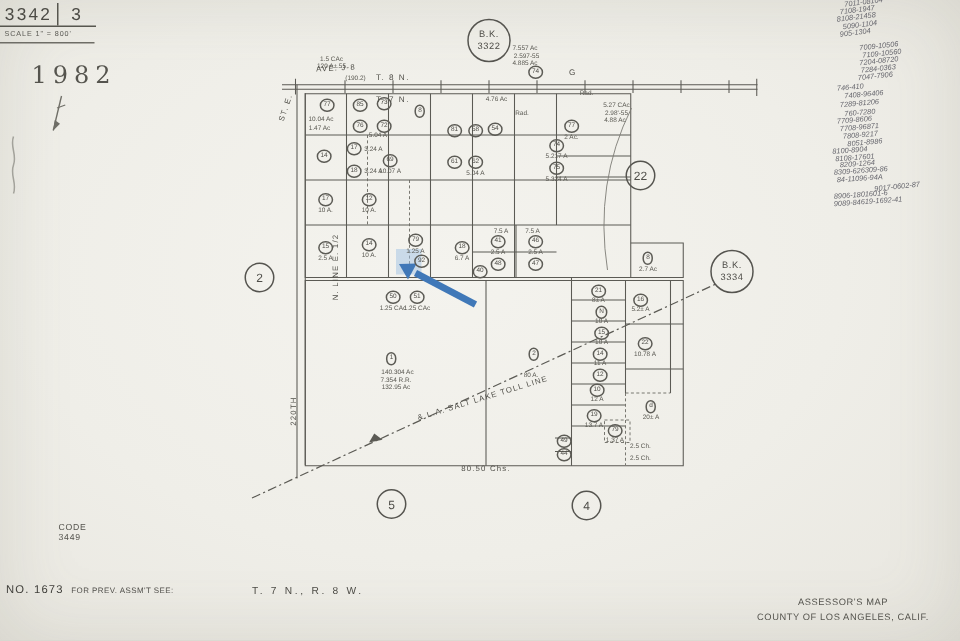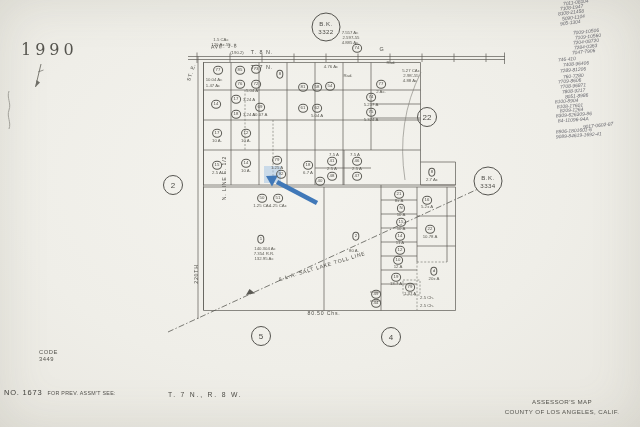--- a/index.html
+++ b/index.html
@@ -78,21 +78,28 @@
       <path d="M38 72 l5.5 -2" fill="none" stroke-width="0.7"></path>
     </g>
     <path d="M9 91 C6.5 98 11.5 103 9 110 C6.5 117 11.5 122 9 129" stroke="#a3a29b" stroke-width="1" fill="none"></path>
     <rect x="264" y="166" width="17" height="17" fill="#9fc2e4" fill-opacity="0.5" stroke="none"></rect>
     <g>
       <line x1="317" y1="203" x2="277" y2="182" stroke="#4078b8" stroke-width="4.6"></line>
       <polygon points="266,176 277.8,175.6 272,186.4" fill="#4078b8"></polygon>
     </g>
   </svg>
 
-  <div class="year">1990</div>
+  <div class="tb">
+    <div class="tb-top">
+      <span class="tb-book">3342</span>
+      <span class="tb-sheet">3</span>
+    </div>
+    <div class="tb-scale">SCALE 1" = 800'</div>
+  </div>
+  <div class="year">1982</div>
 
   <div id="map-layer">
       <span class="bk-circle" style="left: 326px; top: 27px; transform: translate(-50%, -50%);">
         <span style="position: static;">B.K.</span>
         <span style="position: static;">3322</span>
       </span>
       <span class="bk-circle" style="left: 488px; top: 181px; transform: translate(-50%, -50%);">
         <span style="position: static;">B.K.</span>
         <span style="position: static;">3334</span>
       </span>

